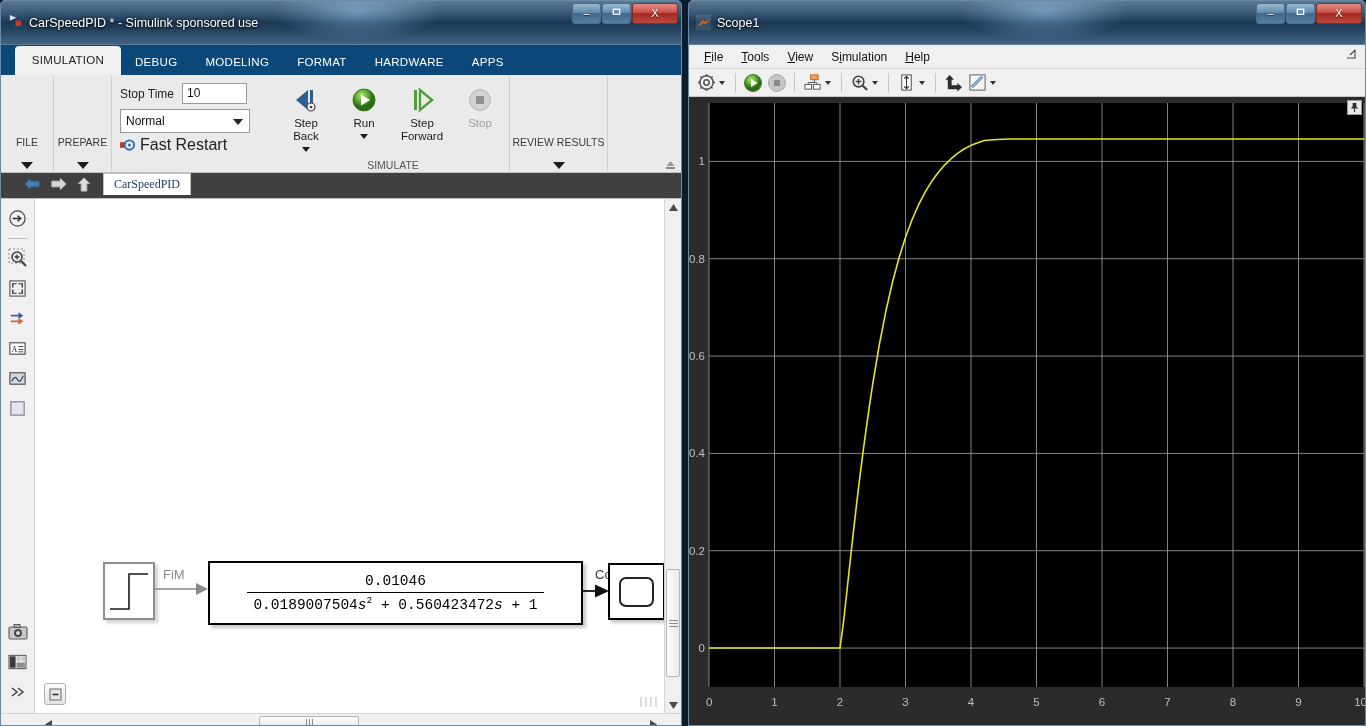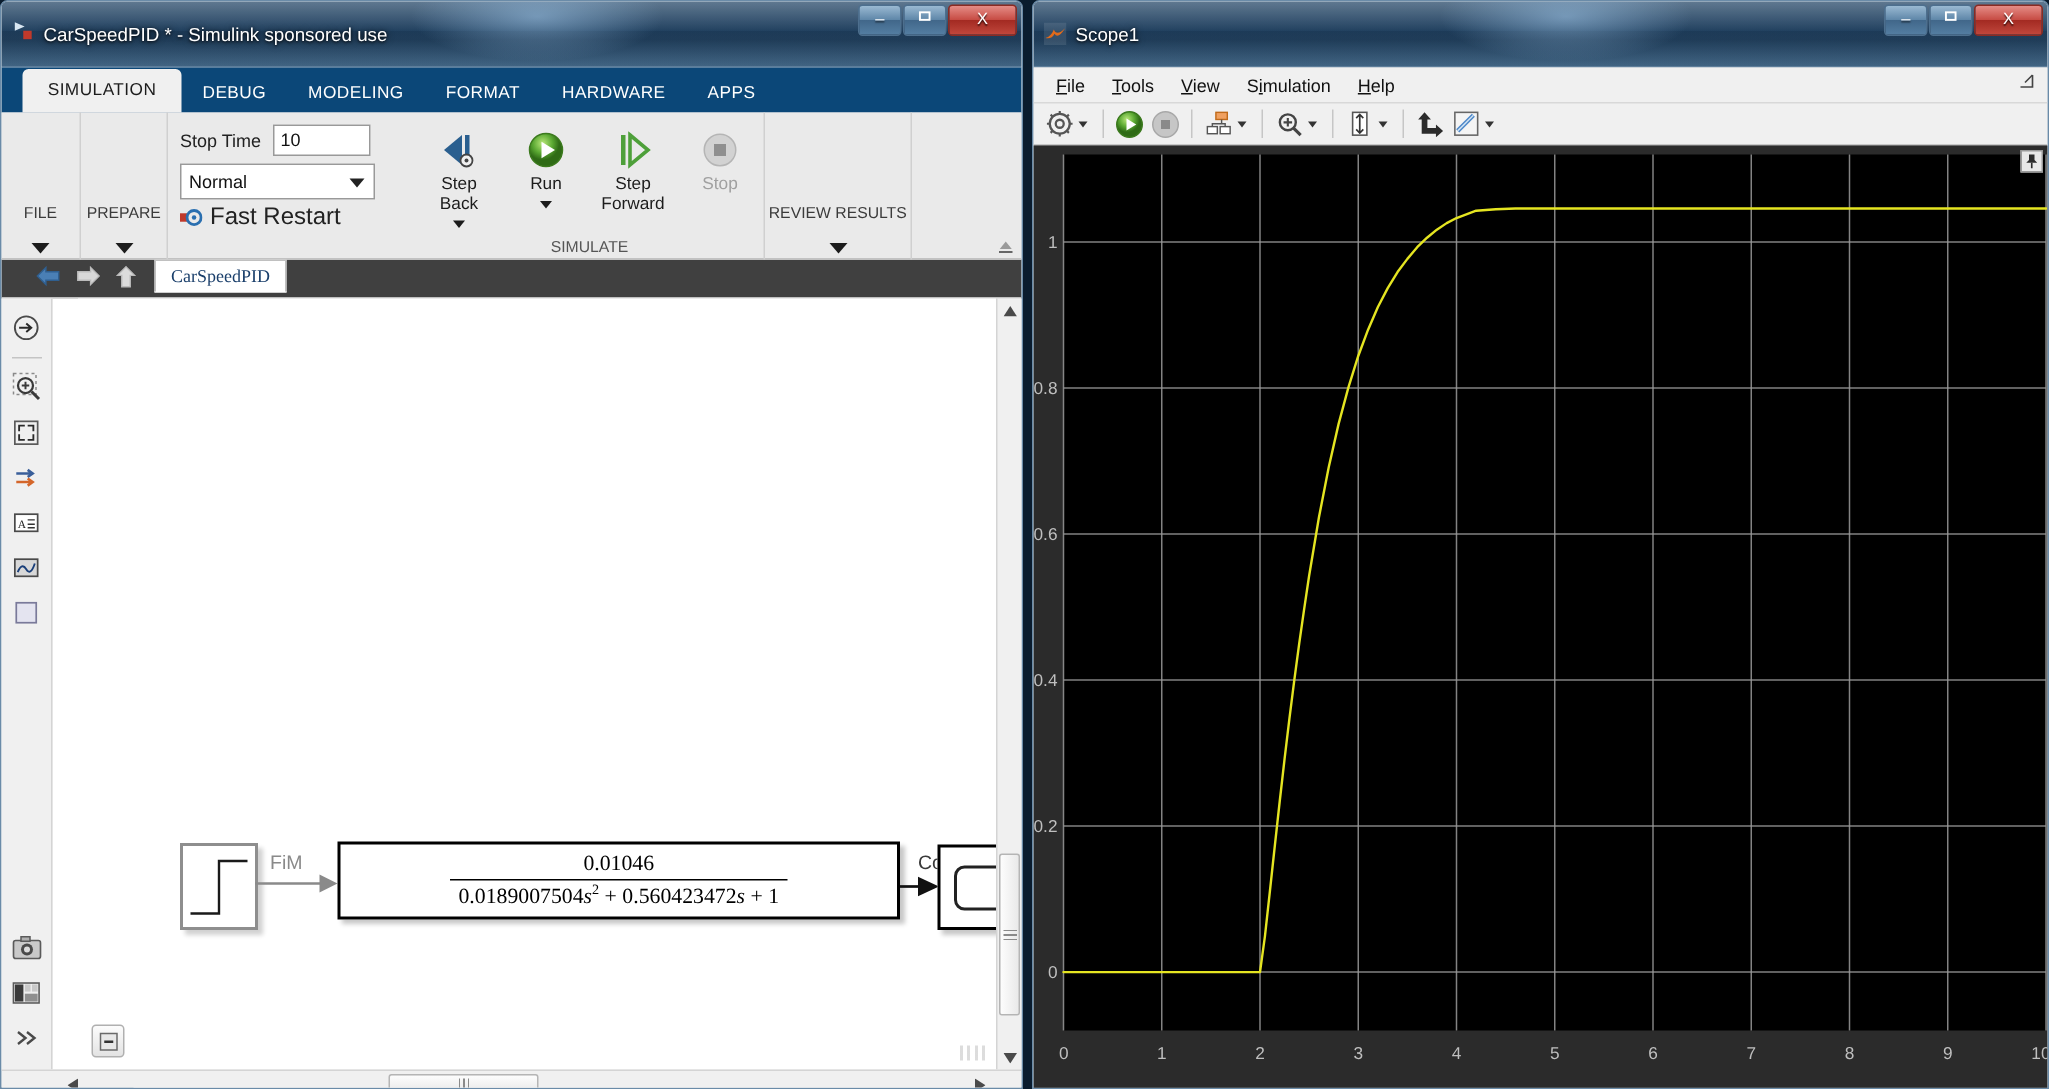--- a/index.html
+++ b/index.html
@@ -141,21 +141,21 @@
   
   .canvas-area { position: relative; height: 514px; background: #fff; display: flex; }
   .leftbar {
     width: 34px; background: #f0f0f0; border-right: 1px solid #d4d4d4;
     display: flex; flex-direction: column; align-items: center; padding-top: 6px;
   }
   .tool { width: 26px; height: 26px; margin-bottom: 4px; display:flex;align-items:center;justify-content:center; }
   .tool-sep { width: 20px; height: 1px; background: #c4c4c4; margin: 3px 0 6px; }
   .leftbar-spacer { flex: 1; }
   .canvas {
-    flex: 1; position: relative; background: #fff; overflow: hidden; margin-left: 17px;
+    flex: 1; position: relative; background: #fff; overflow: hidden;
   }
   .vscroll {
     width: 17px; background: #f0f0f0; border-left: 1px solid #d4d4d4; position: relative;
   }
   .vscroll .up, .vscroll .down { height:16px; display:flex;align-items:center;justify-content:center; }
   .vscroll .down { position:absolute; bottom:0; width:100%; }
   .vthumb {
     position:absolute; left:1px; right:1px; top:370px; height:108px;
     background: linear-gradient(to right,#fdfdfd,#e9e9e9);
     border:1px solid #b5b5b5; border-radius:2px;
@@ -186,25 +186,25 @@
   .sim-status .s-solver { position: absolute; right: 22px; color: #0b3e78; }
 
   
   .blk { position: absolute; }
   .step-block {
     left: 68px; top: 363px; width: 52px; height: 58px;
     border: 2px solid #8e8e8e; background: #fff;
     box-shadow: 3px 3px 3px rgba(0,0,0,0.18);
   }
   .tf-block {
-    left: 173px; top: 362px; width: 375px; height: 52px;
+    left: 173px; top: 362px; width: 375px; height: 64px;
     border: 2px solid #000; background: #fff;
     box-shadow: 3px 3px 3px rgba(0,0,0,0.22);
     display:flex; align-items:center; justify-content:center;
-    font-family: Liberation Serif, serif;
+    font-family: Liberation Mono, monospace;
   }
   .frac { text-align:center; font-size:14.5px; color:#000; line-height:1.25; }
   .frac .num { padding: 0 6px 1px; }
   .frac .den { border-top: 1px solid #000; padding: 2px 6px 0; }
   .frac i { font-style: italic; }
   .frac sup { font-size: 9.5px; }
   .scope-block {
     left: 573px; top: 364px; width: 57px; height: 57px;
     border: 2px solid #000; background: #fff;
     box-shadow: 3px 3px 3px rgba(0,0,0,0.22);

